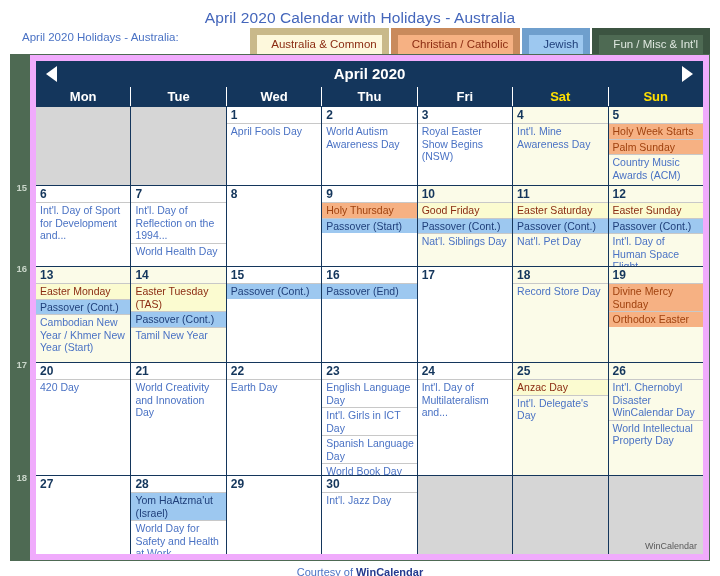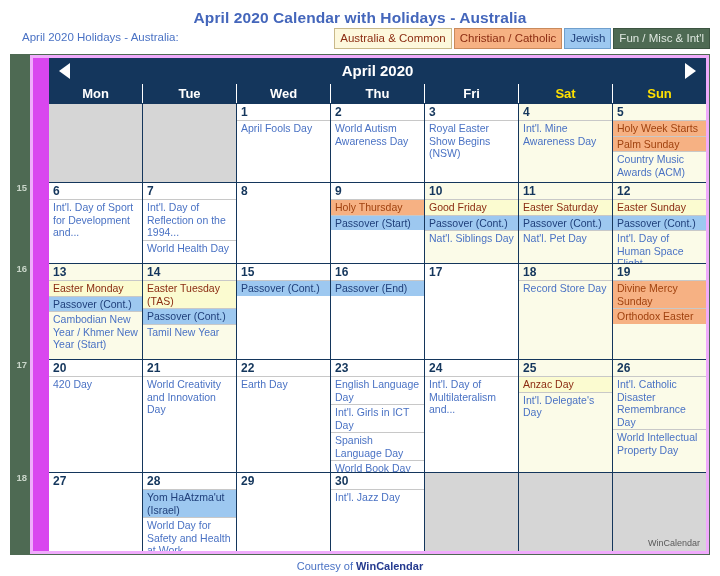--- a/index.html
+++ b/index.html
@@ -14,21 +14,21 @@
     overflow: hidden;
     font-family: "Liberation Sans", sans-serif;
     -webkit-font-smoothing: antialiased;
   }
 
   
   .page-title {
     text-align: center;
     color: #4466bb;
     font-size: 15.5px;
-    font-weight: bold;
+    font-weight: normal;
     letter-spacing: .1px;
     padding-top: 8px;
     height: 20px;
     line-height: 20px;
   }
 
   
   .legend-row {
     position: relative;
     height: 22px;
@@ -44,22 +44,22 @@
   .legend-chips {
     position: absolute;
     right: 10px;
     top: 0;
     display: flex;
     gap: 2px;
   }
   .chip {
     font-size: 11.5px;
     line-height: 16px;
-    padding: 1px 5px 2px 5px;
-    border: 1px solid #14532d;
+    padding: 1px 5px 2px 14px;
+    border: 7px solid #14532d;
     white-space: nowrap;
   }
   .chip-au     { background: #fdf8dc; color: #8b2c12; border-color: #c9b98a; }
   .chip-chr    { background: #f6b183; color: #8b2c12; border-color: #c98a5c; }
   .chip-jew    { background: #9dc8f0; color: #1f3f7a; border-color: #6f9fcd; }
   .chip-fun    { background: #4e6a53; color: #dfe8e0; border-color: #3c5441; }
 
   
   .cal-wrap {
     position: relative;
@@ -79,24 +79,23 @@
   .weekno {
     position: absolute;
     right: 3px;
     color: #c9d6c9;
     font-size: 9.5px;
     font-weight: bold;
     text-align: right;
   }
   .cal-main {
     flex: 1 1 auto;
-    border: 3px solid #f0abfc;
-    background: #d946ef;
+    border: 6px solid #f0abfc;
+    background: #ec4899;
     box-sizing: border-box;
-    padding-left: 16px;
   }
 
   
   .month-bar {
     position: relative;
     height: 26px;
     background: #14365c;
     color: #ffffff;
     text-align: center;
     font-size: 15px;
@@ -400,21 +399,21 @@
           <div class="day-cell weekend">
             <div class="day-num">25</div>
             <div class="events">
               <div class="ev t-au">Anzac Day</div>
               <div class="ev t-misc">Int'l. Delegate's Day</div>
             </div>
           </div>
           <div class="day-cell weekend">
             <div class="day-num">26</div>
             <div class="events">
-              <div class="ev t-misc">Int'l. Catholic Disaster Remembrance Day</div>
+              <div class="ev t-misc">Int'l. Chernobyl Disaster WinCalendar Day</div>
               <div class="ev t-misc">World Intellectual Property Day</div>
             </div>
           </div>
         </div>
         <div class="week-row" style="height: 78px;">
           <div class="day-cell">
             <div class="day-num">27</div>
             <div class="events"></div>
           </div>
           <div class="day-cell">

